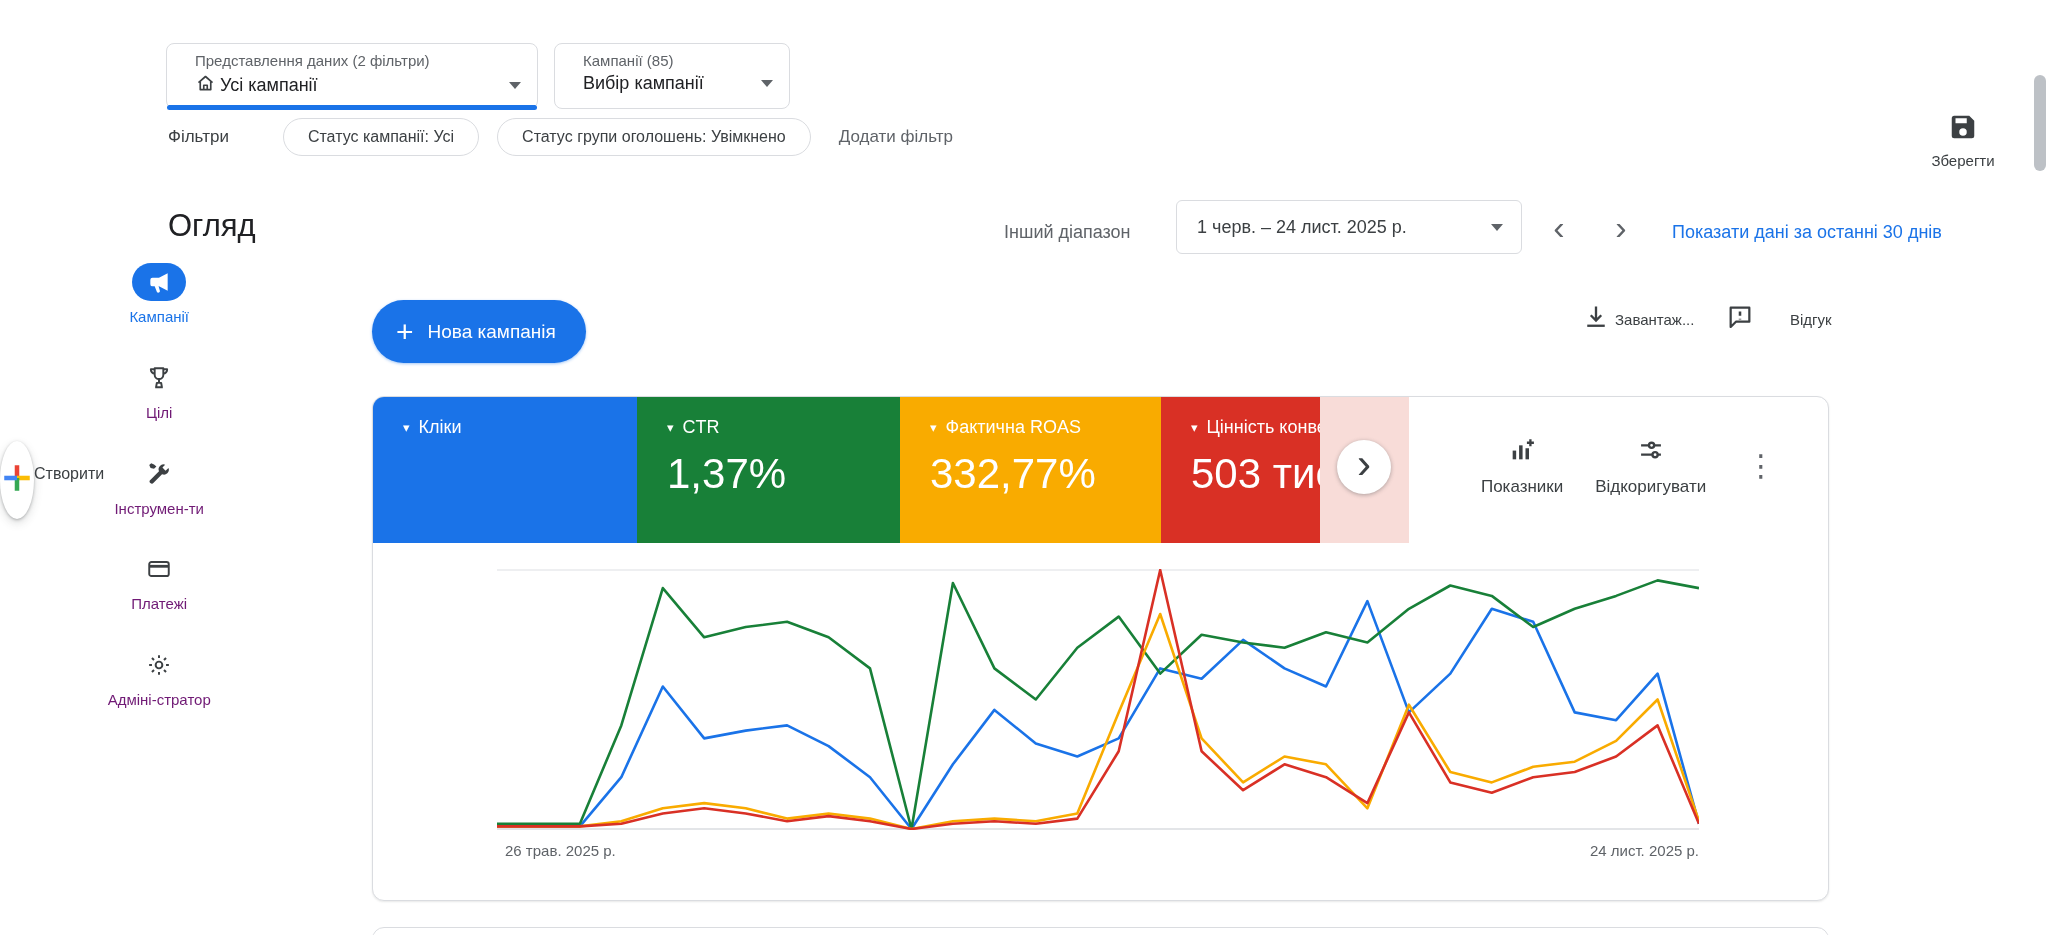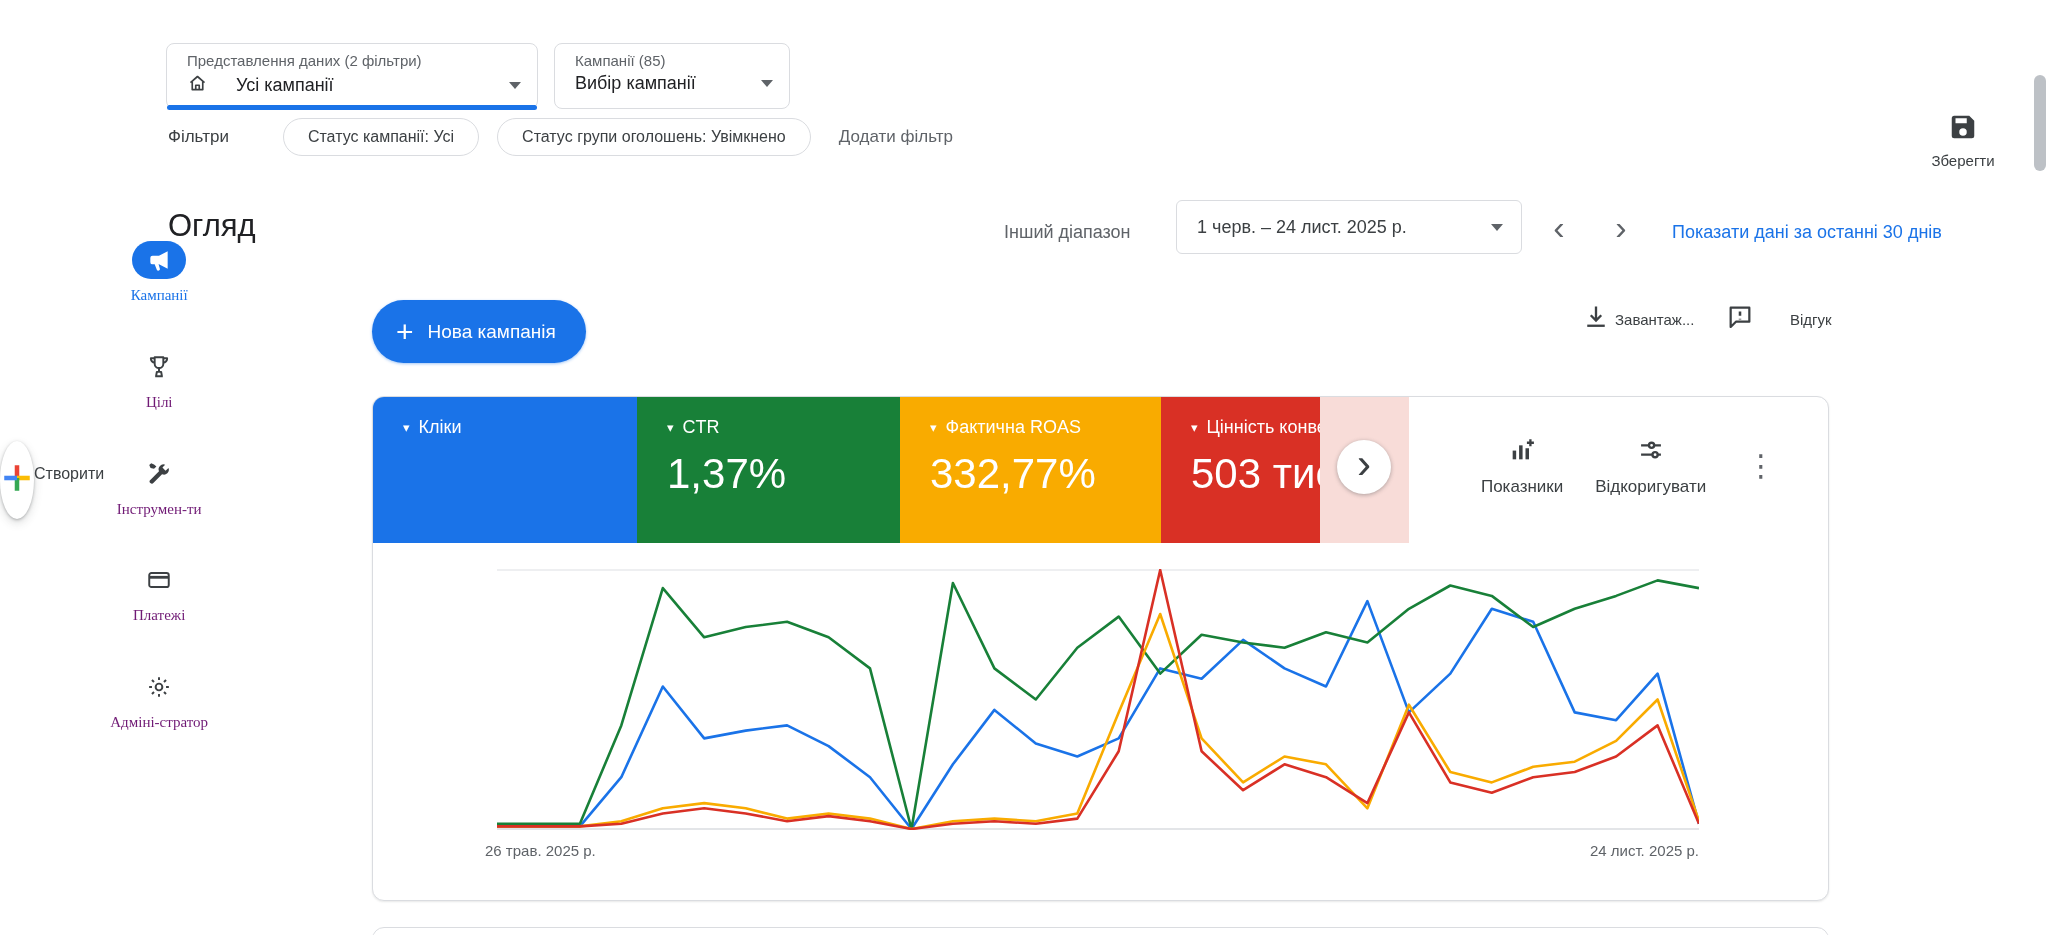--- a/index.html
+++ b/index.html
@@ -7,31 +7,31 @@
   body { font-family:"Liberation Sans","DejaVu Sans",sans-serif; color:#202124; }
   .stage { position:relative; width:2048px; height:935px; background:#fff; overflow:hidden; }
   [data-interactable="true"] { cursor:pointer; }
 
   
   .sidebar { position:absolute; left:0; top:0; width:130px; height:100%; background:#fff; display:flex; flex-direction:row; align-items:center; }
   .create-btn { margin-top:24px; width:78px; height:78px; border-radius:50%; background:#fff;
     box-shadow:0 1px 3px rgba(60,64,67,.35), 0 4px 10px rgba(60,64,67,.18);
     display:flex; align-items:center; justify-content:center; }
   .create-label { margin-top:12px; font-size:16px; color:#3c4043; }
-  .nav { margin-top:38px; display:flex; flex-direction:column; gap:43px; width:100%; align-items:center;font-family:Liberation Serif, serif; }
+  .nav { margin-top:38px; display:flex; flex-direction:column; gap:32px; width:100%; align-items:center; }
   .nav-item { display:flex; flex-direction:column; align-items:center; gap:7px; width:110px; }
   .nav-icon { width:54px; height:38px; border-radius:19px; display:flex; align-items:center; justify-content:center; color:#3c4043; }
   .nav-item.active .nav-icon { background:#1a73e8; color:#fff; }
   .nav-label { font-size:15px; line-height:1.25; color:#701a75; text-align:center; max-width:104px; }
   .nav-item.active .nav-label { color:#1a73e8; }
 
   
-  .dd { position:absolute; border:1px solid #dadce0; border-radius:8px; background:#fff; padding:8px 16px 6px 20px; }
+  .dd { position:absolute; border:1px solid #dadce0; border-radius:8px; background:#fff; padding:8px 16px 6px 28px; }
   .dd-label { font-size:15px; color:#5f6368; white-space:nowrap; }
-  .dd-value-row { display:flex; align-items:center; gap:28px; margin-top:4px; }
+  .dd-value-row { display:flex; align-items:center; gap:4px; margin-top:4px; }
   .dd-value { font-size:18px; color:#202124; white-space:nowrap; }
   .caret { width:0; height:0; border-left:6px solid transparent; border-right:6px solid transparent; border-top:7px solid #5f6368; margin-left:auto; }
   .dd1 { left:166px; top:43px; width:372px; height:66px; }
   .dd1-underline { position:absolute; left:0; right:0; bottom:-2px; height:5px; background:#1a73e8; border-radius:3px; }
   .dd2 { left:554px; top:43px; width:236px; height:66px; }
 
   
   .filterbar { position:absolute; left:168px; top:118px; display:flex; align-items:center; gap:18px; height:38px; }
   .filterbar-title { font-size:17px; color:#3c4043; margin-right:36px; }
   .chip { border:1px solid #dadce0; border-radius:19px; height:38px; display:flex; align-items:center; padding:0 24px; font-size:16px; color:#3c4043; background:#fff; white-space:nowrap; }
@@ -75,21 +75,21 @@
   .tile-action { display:flex; flex-direction:column; align-items:center; gap:9px; color:#3c4043; }
   .tile-action .lbl { font-size:17px; white-space:nowrap; }
   .dots { font-size:30px; color:#5f6368; line-height:1; padding:0 8px; }
   .next-circle { position:absolute; left:964px; top:43px; width:54px; height:54px; border-radius:50%; background:#fff;
     box-shadow:0 1px 4px rgba(60,64,67,.4); display:flex; align-items:center; justify-content:center;
     font-size:42px; color:#3c4043; line-height:1; padding-bottom:6px; }
 
   .chart-wrap { position:absolute; left:124px; top:172px; width:1202px; height:261px; }
   .chart-wrap svg { width:100%; height:100%; display:block; }
   .xlabel { position:absolute; top:445px; font-size:15px; color:#5f6368; white-space:nowrap; }
-  .xlabel-start { left:112px; }
+  .xlabel-start { left:132px; }
   .xlabel-end { left:1326px; transform:translateX(-100%); }
 
   
   .card-next { position:absolute; left:372px; top:927px; width:1457px; height:30px; background:#fff; border:1px solid #dadce0; border-radius:12px 12px 0 0; }
 
   
   .scrollbar-thumb { position:absolute; right:2px; top:75px; width:12px; height:96px; background:#bdc1c6; border-radius:6px; }
 </style>
 </head>
 <body>

